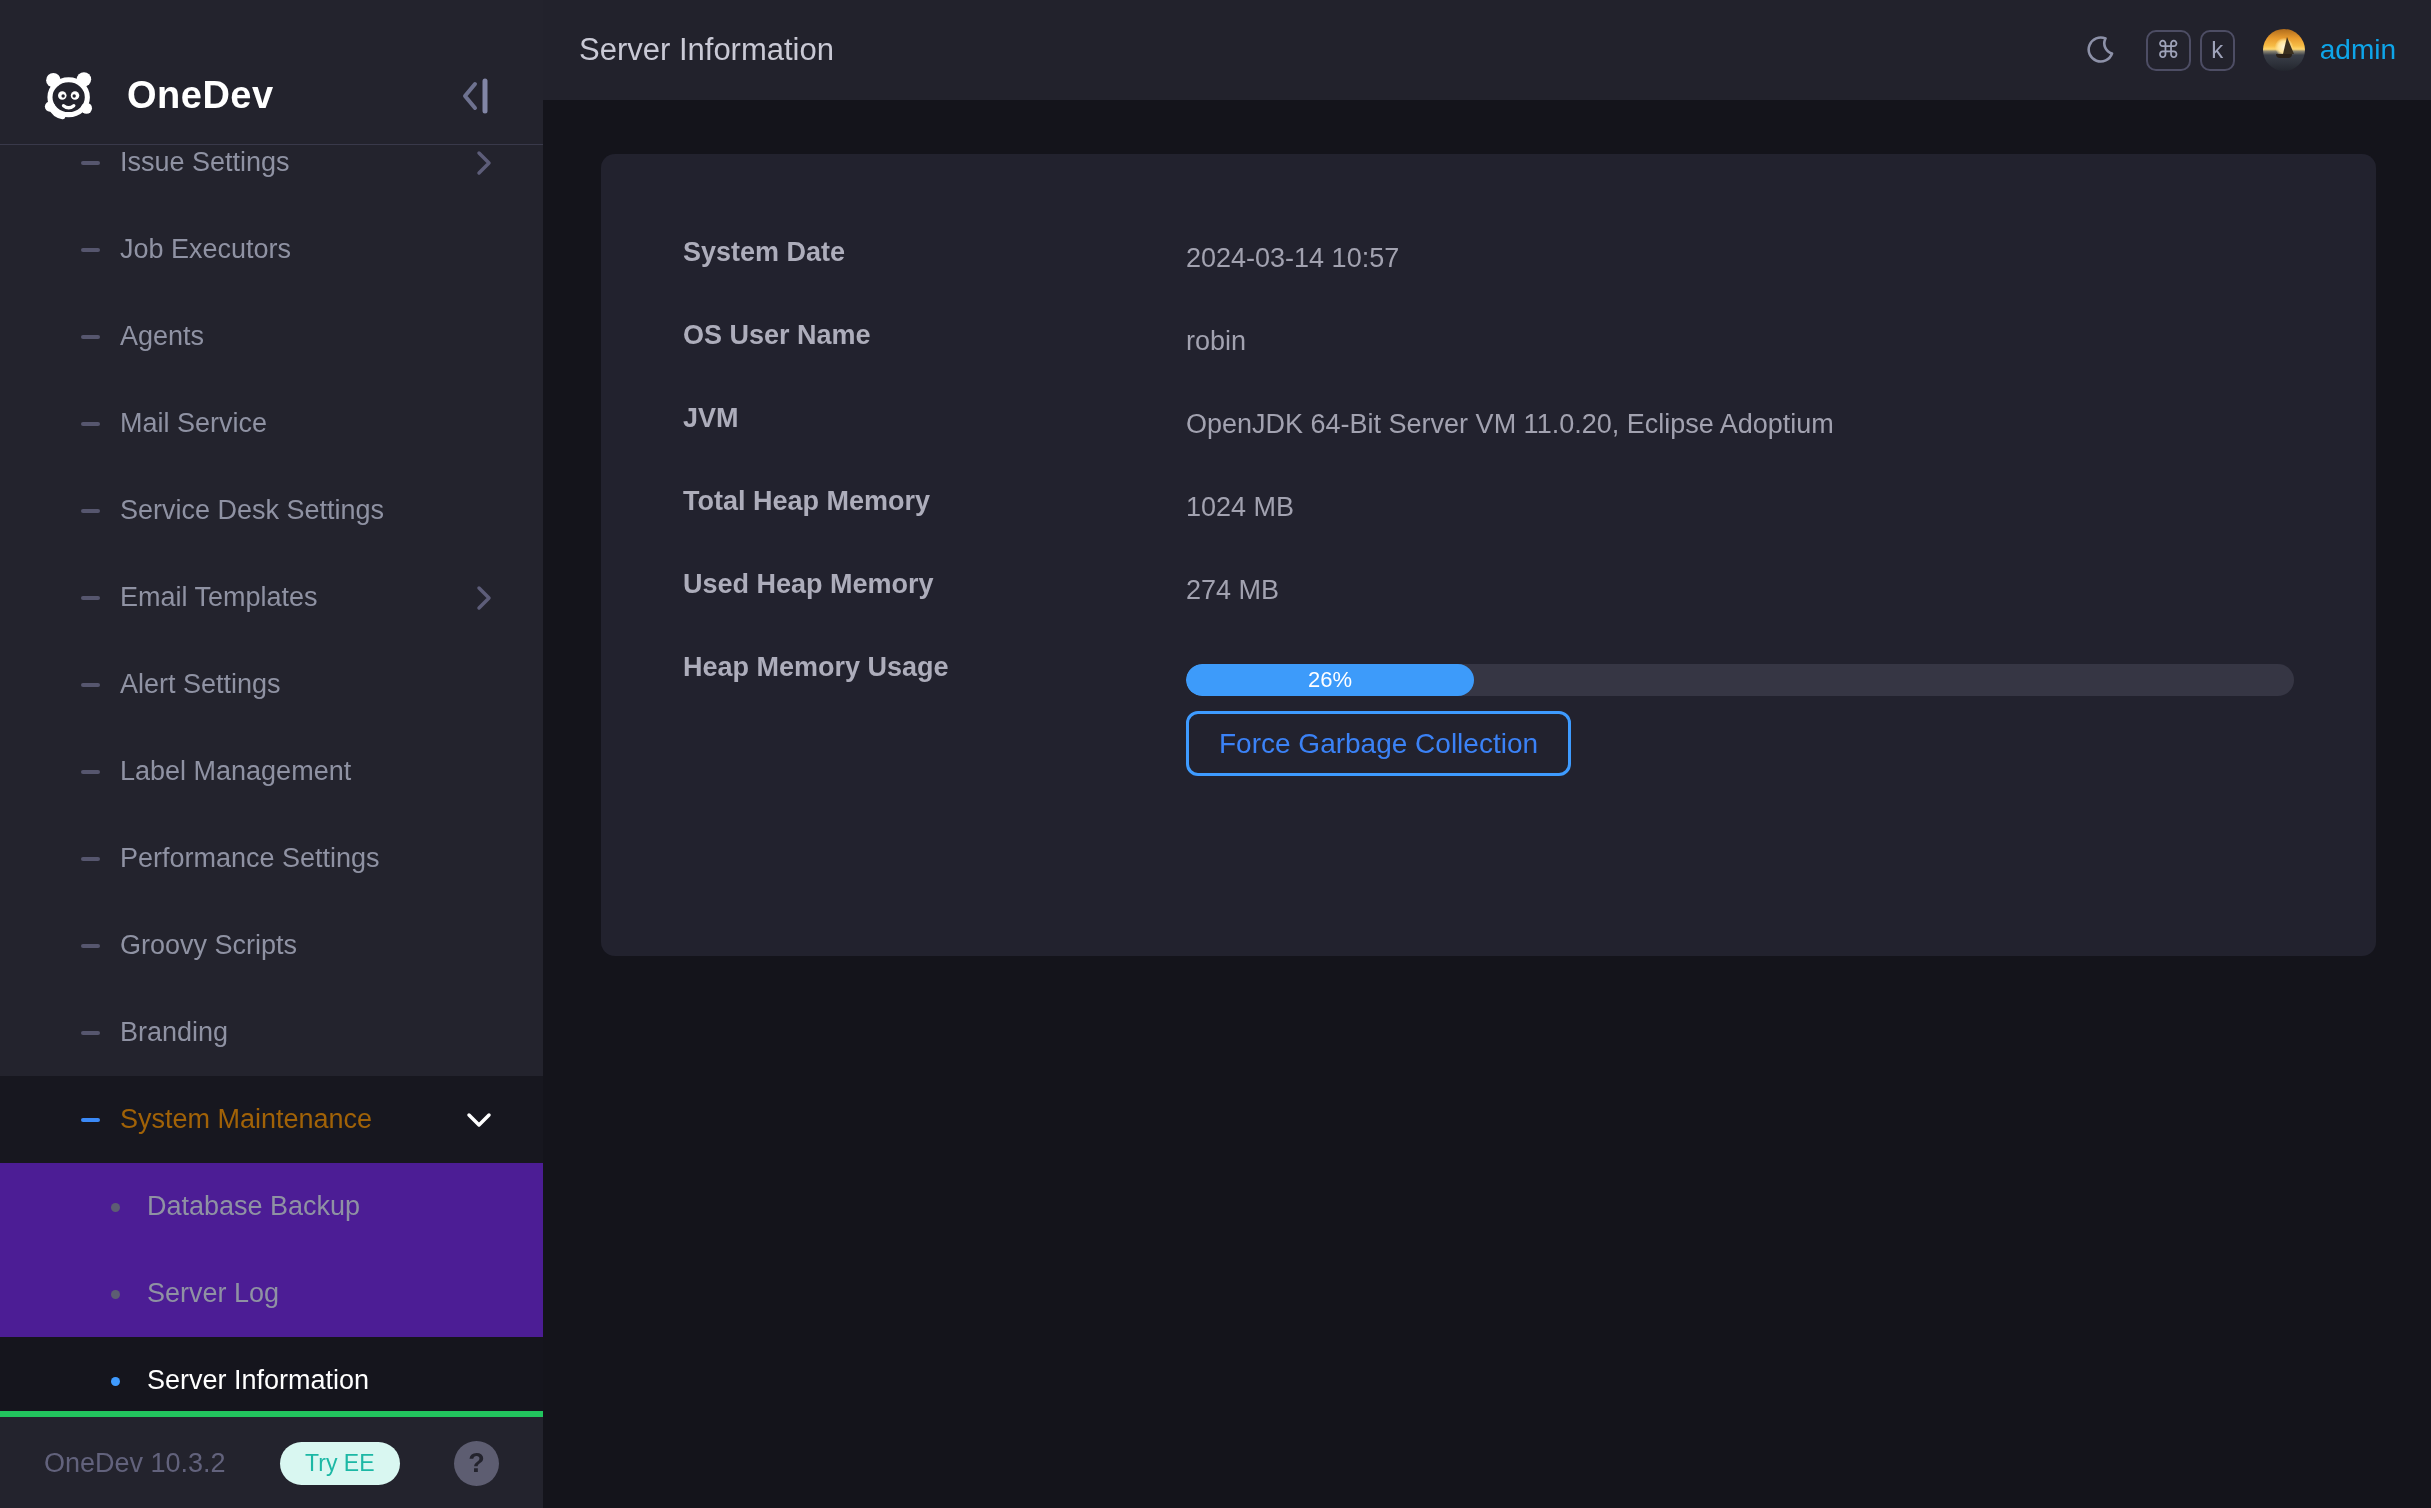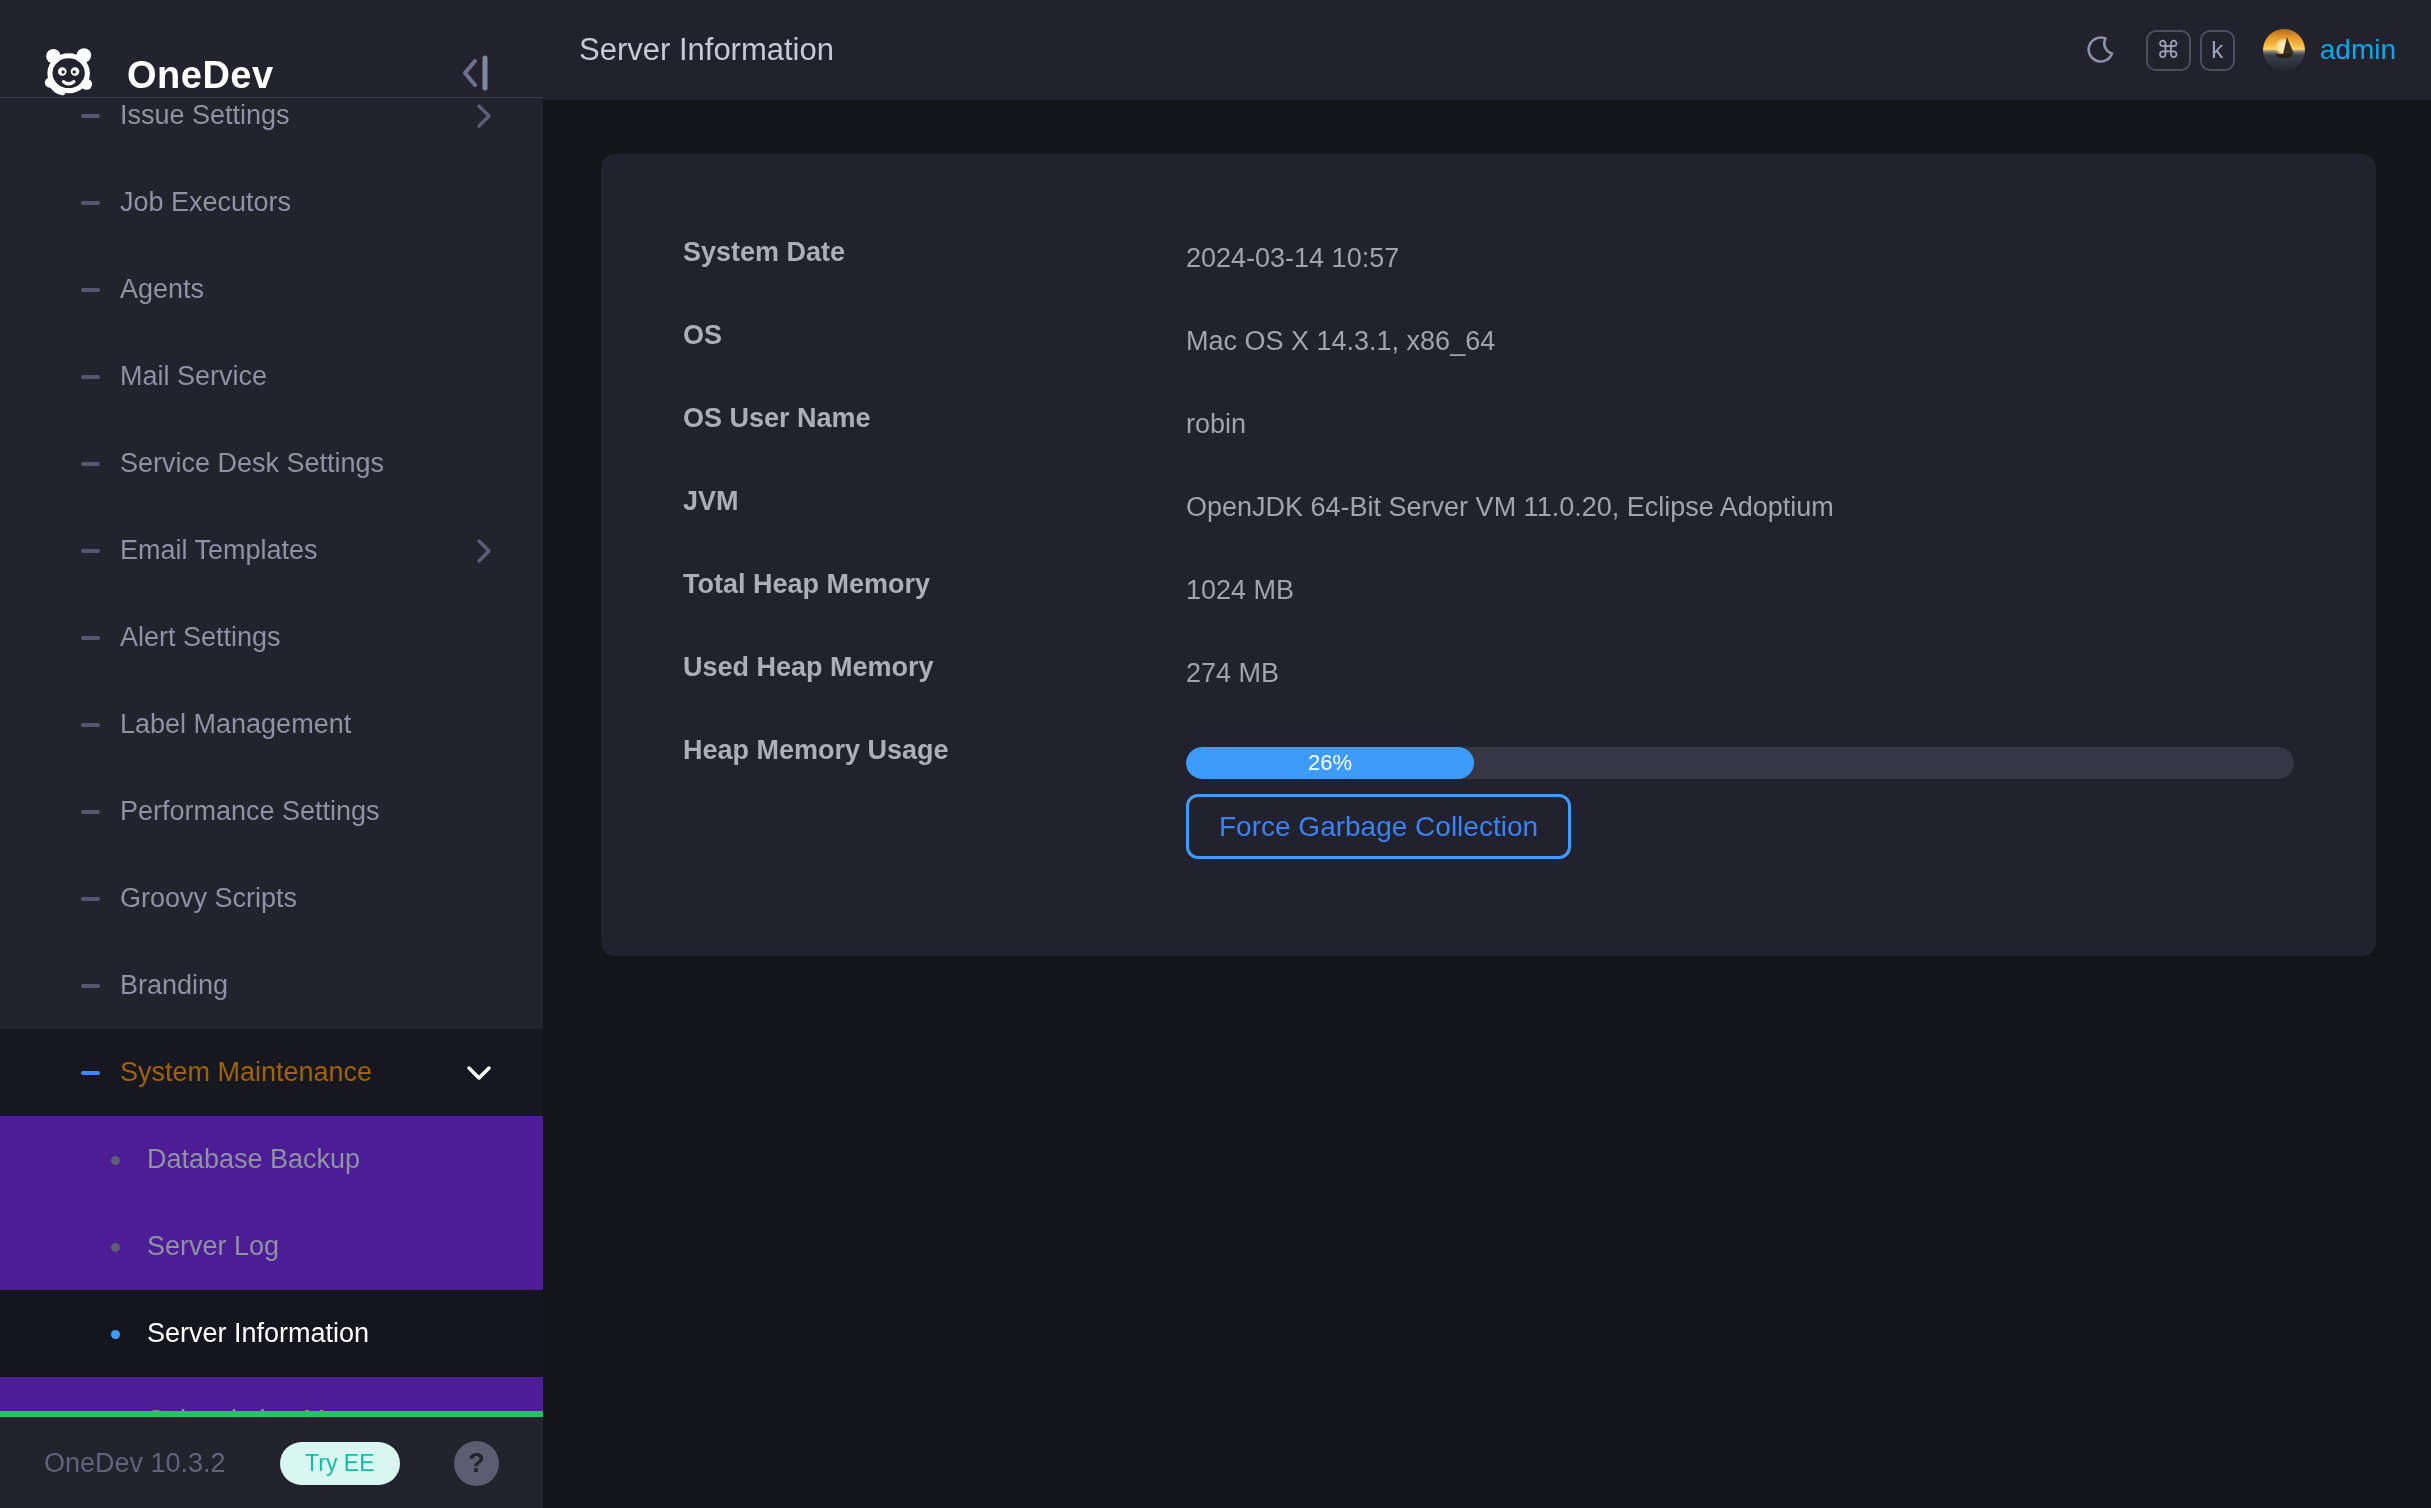--- a/index.html
+++ b/index.html
@@ -14,22 +14,23 @@
 
   
   .sidebar {
     width: 543px; flex: 0 0 543px; height: 1509px;
     background: #23232d;
     display: flex; flex-direction: column;
     position: relative; z-index: 2;
   }
   .logo-row {
     flex: 0 0 97px; height: 97px;
-    display: flex; align-items: flex-end;
+    display: flex; align-items: center;
     padding: 0 44px 0 42px;
+    margin-top: 47px;
   }
   .logo-mark { width: 55px; height: 51px; flex: 0 0 auto; }
   .logo-text {
     margin-left: 30px;
     font-size: 38px; font-weight: 700; color: #ffffff;
     letter-spacing: 0.5px;
   }
   .collapse-btn {
     margin-left: auto; display: flex; align-items: center;
     cursor: pointer; padding: 4px;
@@ -318,24 +319,20 @@
     </header>
 
     <section class="content">
       <div class="card">
 
         <div class="info-row">
           <span class="info-label">System Date</span>
           <span class="info-value">2024-03-14 10:57</span>
         </div>
         <div class="info-row">
-          <span class="info-label">OS</span>
-          <span class="info-value">Mac OS X 14.3.1, x86_64</span>
-        </div>
-        <div class="info-row">
           <span class="info-label">OS User Name</span>
           <span class="info-value">robin</span>
         </div>
         <div class="info-row">
           <span class="info-label">JVM</span>
           <span class="info-value">OpenJDK 64-Bit Server VM 11.0.20, Eclipse Adoptium</span>
         </div>
         <div class="info-row">
           <span class="info-label">Total Heap Memory</span>
           <span class="info-value">1024 MB</span>

